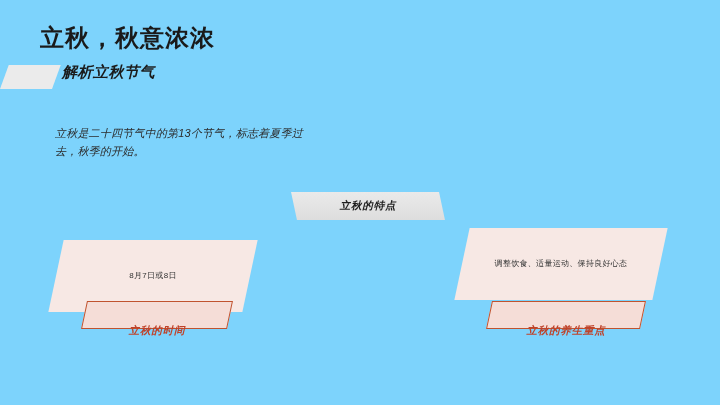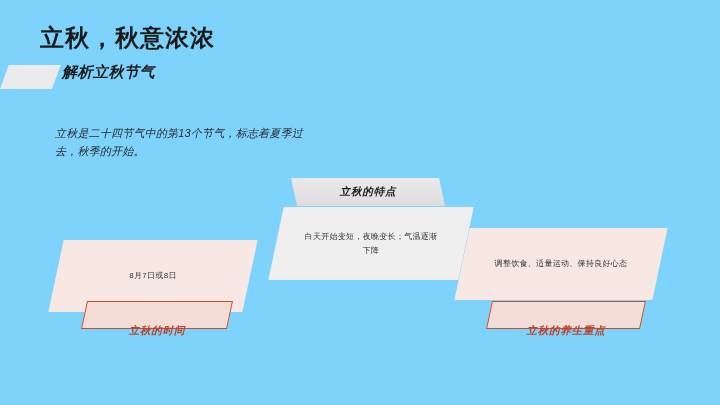--- a/index.html
+++ b/index.html
@@ -144,21 +144,21 @@
     white-space: nowrap;
   }
   .chip-red .chip-text { color: #bf4229; margin-top: 16px; }
   .chip-gray .chip-text { color: #1f1f1f; }
 
   
   #card-left      { left: 56px;  top: 228px; width: 194px; height: 72px; margin-top: 12px; }
   #chip-left      { left: 84px;  top: 301px; width: 146px; }
 
   #card-center    { left: 276px; top: 207px; width: 190px; height: 73px; }
-  #chip-center    { left: 294px; top: 178px; width: 148px; transform: skewX(0deg); }
+  #chip-center    { left: 294px; top: 192px; width: 148px; transform: skewX(0deg); }
 
   #card-right     { left: 462px; top: 228px; width: 198px; height: 72px; }
   #chip-right     { left: 489px; top: 301px; width: 154px; }
 
   
   #chip-center .chip-bg { transform: skewX(12deg); }
 </style>
 </head>
 <body>
 
@@ -179,24 +179,20 @@
   </div>
   <div id="chip-left" class="chip chip-red">
     <div class="chip-bg"></div>
     <div class="chip-text">立秋的时间</div>
   </div>
 
   <div id="chip-center" class="chip chip-gray">
     <div class="chip-bg"></div>
     <div class="chip-text">立秋的特点</div>
   </div>
-  <div id="card-center" class="card card-gray">
-    <div class="card-body"></div>
-    <div class="card-text">白天开始变短，夜晚变长；气温逐渐下降</div>
-  </div>
 
   <div id="card-right" class="card card-pink">
     <div class="card-body"></div>
     <div class="card-text">调整饮食、适量运动、保持良好心态</div>
   </div>
   <div id="chip-right" class="chip chip-red">
     <div class="chip-bg"></div>
     <div class="chip-text">立秋的养生重点</div>
   </div>
 

